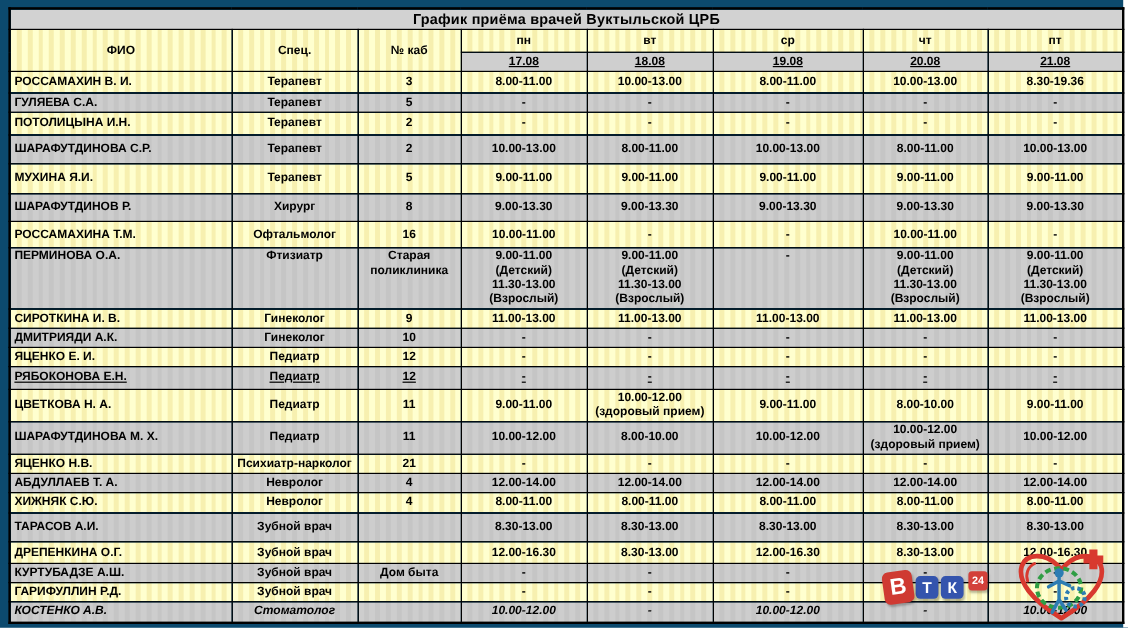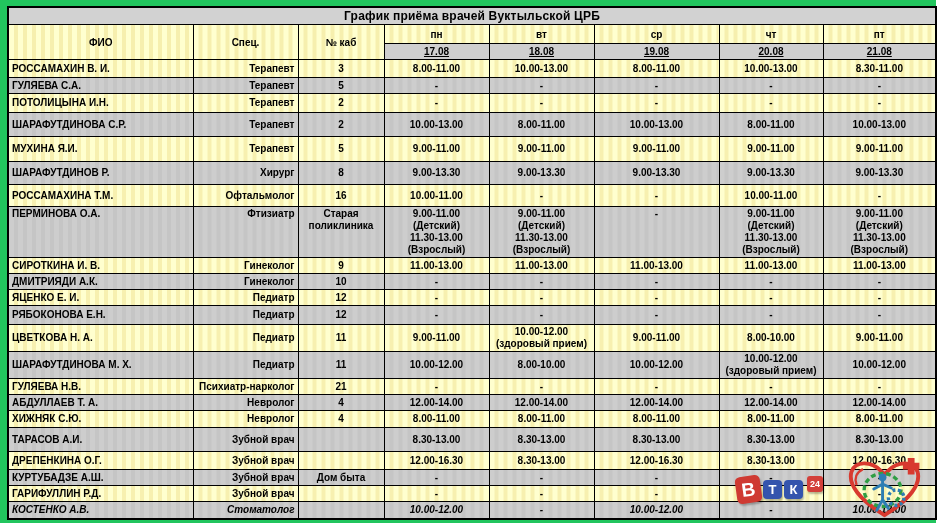--- a/index.html
+++ b/index.html
@@ -1,17 +1,17 @@
 <!DOCTYPE html>
 <html><head>
 <meta charset="utf-8">
 <style>
   html,body{margin:0;padding:0;}
   body{width:940px;height:523px;background:#ffffff;font-family:"Liberation Sans",sans-serif;overflow:hidden;}
-  .page{position:relative;width:936px;height:523px;background:#22c55e;}
+  .page{position:relative;width:936px;height:523px;background:#0c4a6e;}
 
   table.sched{
     position:absolute;left:7px;top:6px;width:928px;
     table-layout:fixed;border-collapse:collapse;
     border:2px solid #000;
   }
   table.sched th, table.sched td{
     border:1px solid #000;
     font-weight:bold;color:#000;
     padding:1px 3px;
@@ -25,33 +25,33 @@
     background:repeating-linear-gradient(90deg,#ffffcf 0 5px,#f6efae 5px 9px);
     text-align:center;font-size:10px;
   }
   .day-cell{height:16px;text-align:center;}
   .date-cell{background:#cfcfcf;text-align:center;font-size:10px;height:13px;text-decoration:underline;}
 
   tbody td{font-size:10px;line-height:12px;height:13px;vertical-align:middle;white-space:pre-line;}
   tbody tr:nth-child(odd) td{background:repeating-linear-gradient(90deg,#ffffcf 0 5px,#f7f0b0 5px 9px);}
   tbody tr:nth-child(even) td{background:repeating-linear-gradient(90deg,#cdcdcd 0 5px,#c5c5c5 5px 9px);}
   td.c-fio{text-align:left;padding-left:5px;}
-  td.c-spec{text-align:right;padding-left:5px;}
+  td.c-spec{text-align:center;padding-left:5px;}
   td.c-cab{text-align:center;}
   td.c-time{text-align:center;}
 
   
   tbody tr:nth-child(1) td{height:15px;}
   tbody tr:nth-child(3) td{height:16px;}
   tbody tr:nth-child(4) td{height:21px;}
   tbody tr:nth-child(5) td{height:22px;}
   tbody tr:nth-child(6) td{height:20px;}
   tbody tr:nth-child(7) td{height:19px;}
   tbody tr:nth-child(8) td{vertical-align:top;}
-  tbody tr:nth-child(12) td{height:16px;}
+  tbody tr:nth-child(12) td{height:16px;text-decoration:underline;}
   tbody tr:nth-child(17) td{height:14px;}
   tbody tr:nth-child(18) td{height:21px;}
   tbody tr:nth-child(19) td{height:15px;margin-top:12px;}
   tbody tr:nth-child(22) td{height:14px;font-style:italic;}
 
   
   .logos{position:absolute;left:736px;top:458px;width:190px;height:62px;display:flex;align-items:center;gap:20px;}
   .vtk{display:flex;align-items:center;gap:2px;}
   .tile{display:flex;align-items:center;justify-content:center;color:#fff;font-weight:bold;
         box-shadow:1px 2px 2px rgba(0,0,0,.28);}
@@ -99,21 +99,21 @@
     </thead>
     <tbody id="schedule-body">
         <tr>
           <td class="c-fio">РОССАМАХИН В. И.</td>
           <td class="c-spec">Терапевт</td>
           <td class="c-cab">3</td>
           <td class="c-time">8.00-11.00</td>
           <td class="c-time">10.00-13.00</td>
           <td class="c-time">8.00-11.00</td>
           <td class="c-time">10.00-13.00</td>
-          <td class="c-time">8.30-11.00</td>
+          <td class="c-time">8.30-19.36</td>
         </tr>
         <tr>
           <td class="c-fio">ГУЛЯЕВА С.А.</td>
           <td class="c-spec">Терапевт</td>
           <td class="c-cab">5</td>
           <td class="c-time">-</td>
           <td class="c-time">-</td>
           <td class="c-time">-</td>
           <td class="c-time">-</td>
           <td class="c-time">-</td>
@@ -247,21 +247,21 @@
           <td class="c-spec">Педиатр</td>
           <td class="c-cab">11</td>
           <td class="c-time">10.00-12.00</td>
           <td class="c-time">8.00-10.00</td>
           <td class="c-time">10.00-12.00</td>
           <td class="c-time">10.00-12.00
 (здоровый прием)</td>
           <td class="c-time">10.00-12.00</td>
         </tr>
         <tr>
-          <td class="c-fio">ГУЛЯЕВА Н.В.</td>
+          <td class="c-fio">ЯЦЕНКО Н.В.</td>
           <td class="c-spec">Психиатр-нарколог</td>
           <td class="c-cab">21</td>
           <td class="c-time">-</td>
           <td class="c-time">-</td>
           <td class="c-time">-</td>
           <td class="c-time">-</td>
           <td class="c-time">-</td>
         </tr>
         <tr>
           <td class="c-fio">АБДУЛЛАЕВ Т. А.</td>

